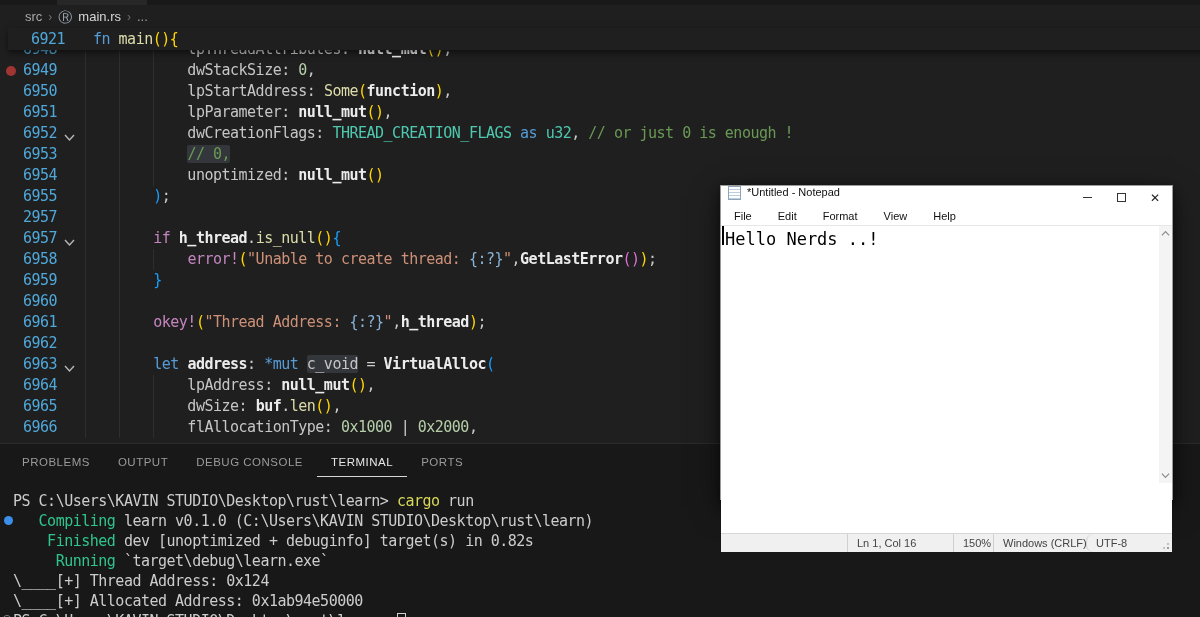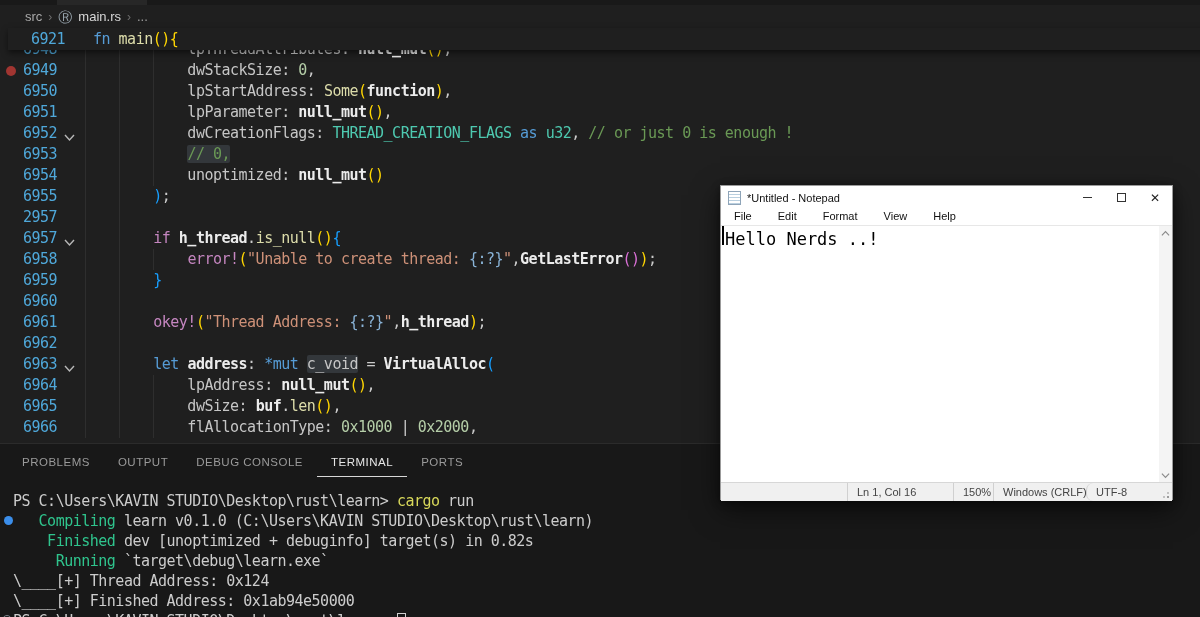--- a/index.html
+++ b/index.html
@@ -71,31 +71,31 @@
   .tyel { color:#d8d85a; }
   .tgrn { color:#2fc48d; }
   .tdot-blue { position:absolute; left:4px; top:5px; width:9px; height:9px; border-radius:50%; background:#3b8eea; }
   .tdot-hollow { position:absolute; left:2px; top:4px; width:10px; height:10px; border-radius:50%; border:1.5px solid #79828a; }
   .tcursor { display:inline-block; width:9px; height:15px; border:1px solid #cfcfcf; vertical-align:-2px; }
 
   
   #notepad { position:absolute; left:720px; top:185px; width:453px; height:315px; background:#fff;
     border:1px solid #9b9b9b; box-shadow:0 10px 26px rgba(0,0,0,.55), 0 2px 8px rgba(0,0,0,.4); z-index:50;
     font-family:"Liberation Sans",sans-serif; }
-  #np-titlebar { position:relative; height:23px; background:#ffffff; display:flex; align-items:center; padding-left:7px; }
+  #np-titlebar { position:relative; height:23px; background:#ffffff; display:flex; padding-left:7px; }
   #np-icon { width:13px; height:14px; border:1px solid #8ea4b8; background:
     repeating-linear-gradient(180deg,#ffffff 0 2px,#b9cfdf 2px 3px); margin-right:6px; }
   #np-title { font-size:11px; color:#111; flex:1; }
   .np-btn { width:34px; height:23px; display:flex; align-items:center; justify-content:center; color:#222; }
   .np-btn .min-glyph { display:block; width:9px; height:1px; background:#333; }
   .np-btn .max-glyph { display:block; width:9px; height:9px; border:1px solid #333; }
   .np-btn.close-btn { font-size:12px; }
   #np-menubar { height:16px; display:flex; padding-left:7px; gap:14px; }
   .np-menu-item { font-size:11px; color:#111; padding:0 6px; line-height:15px; }
-  #np-textarea { position:relative; height:257px; border-top:1px solid #e7e7e7; background:#fff; overflow:hidden; }
+  #np-textarea { position:relative; height:308px; border-top:1px solid #e7e7e7; background:#fff; overflow:hidden; }
   #np-text { position:absolute; left:4px; top:3px; font-family:"DejaVu Sans Mono",monospace; font-size:17px; color:#000; white-space:pre; }
   #np-caret { display:inline-block; width:1.5px; height:19px; background:#000; vertical-align:-3px; margin-left:1px; }
   #np-scrollbar { position:absolute; right:0; top:0; width:13px; height:257px; background:#f4f4f4; }
   .np-scroll-arrow { position:absolute; left:2px; width:9px; height:9px; color:#8a8a8a; }
   #np-statusbar { position:relative; height:19px; background:#f0f0f0; border-top:1px solid #d7d7d7; display:flex;
     font-size:11px; color:#444; }
   .np-status-cell { border-left:1px solid #d0d0d0; padding-left:9px; line-height:18px; white-space:nowrap; overflow:hidden; }
   .np-status-cell:first-child { border-left:none; flex:1; }
   .np-status-cell:nth-child(2) { width:106px; }
   .np-status-cell:nth-child(3) { width:40px; }
@@ -167,21 +167,21 @@
   <div id="terminal-meta">
     <span class="term-ic">&gt;_</span>
     <span class="term-label">pw</span>
   </div>
   <div id="terminal">
       <div class="term-row"><span class="tpun">PS C:\Users\KAVIN STUDIO\Desktop\rust\learn&gt; </span><span class="tyel">cargo</span><span class="tpun"> run</span></div>
       <div class="term-row"><span class="tdot-blue"></span><span class="tgrn">   Compiling</span><span class="tpun"> learn v0.1.0 (C:\Users\KAVIN STUDIO\Desktop\rust\learn)</span></div>
       <div class="term-row"><span class="tgrn">    Finished</span><span class="tpun"> dev [unoptimized + debuginfo] target(s) in 0.82s</span></div>
       <div class="term-row"><span class="tgrn">     Running</span><span class="tpun"> `target\debug\learn.exe`</span></div>
       <div class="term-row"><span class="tpun">\____[+] Thread Address: 0x124</span></div>
-      <div class="term-row"><span class="tpun">\____[+] Finished Address: 0x1ab94e50000</span></div>
+      <div class="term-row"><span class="tpun">\____[+] Allocated Address: 0x1ab94e50000</span></div>
       <div class="term-row"><span class="tdot-hollow"></span><span class="tpun">PS C:\Users\KAVIN STUDIO\Desktop\rust\learn&gt; </span><span class="tcursor"></span></div>
     </div>
 </div>
 
 <div id="notepad">
   <div id="np-titlebar">
     <span id="np-icon"></span>
     <span id="np-title">*Untitled - Notepad</span>
     <span class="np-btn">
         <span class="min-glyph"></span>

